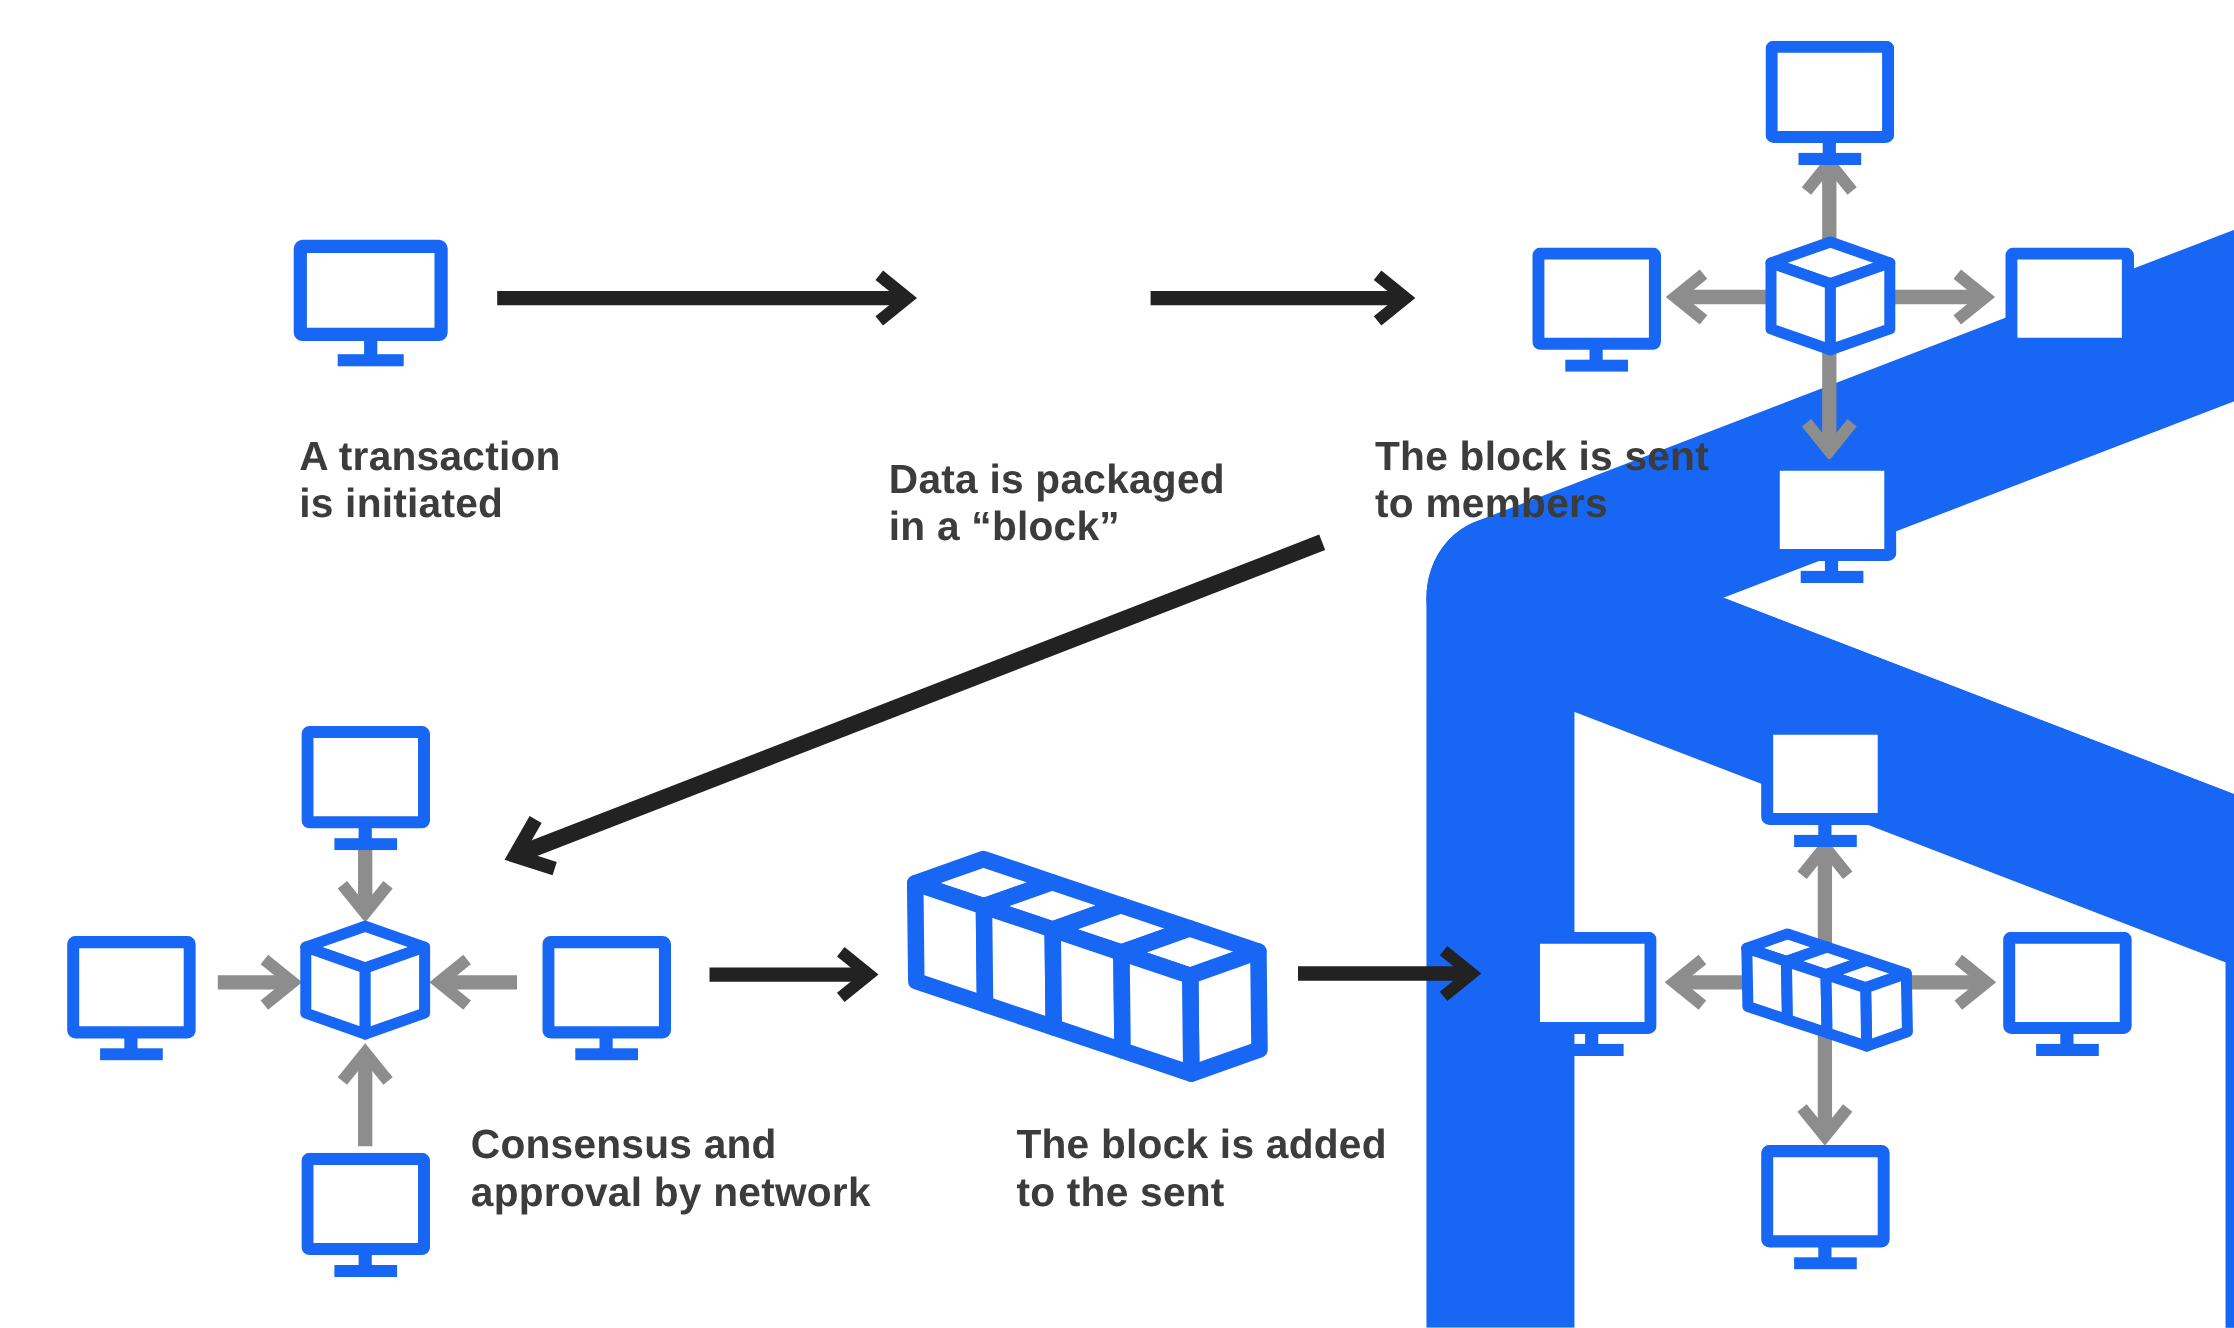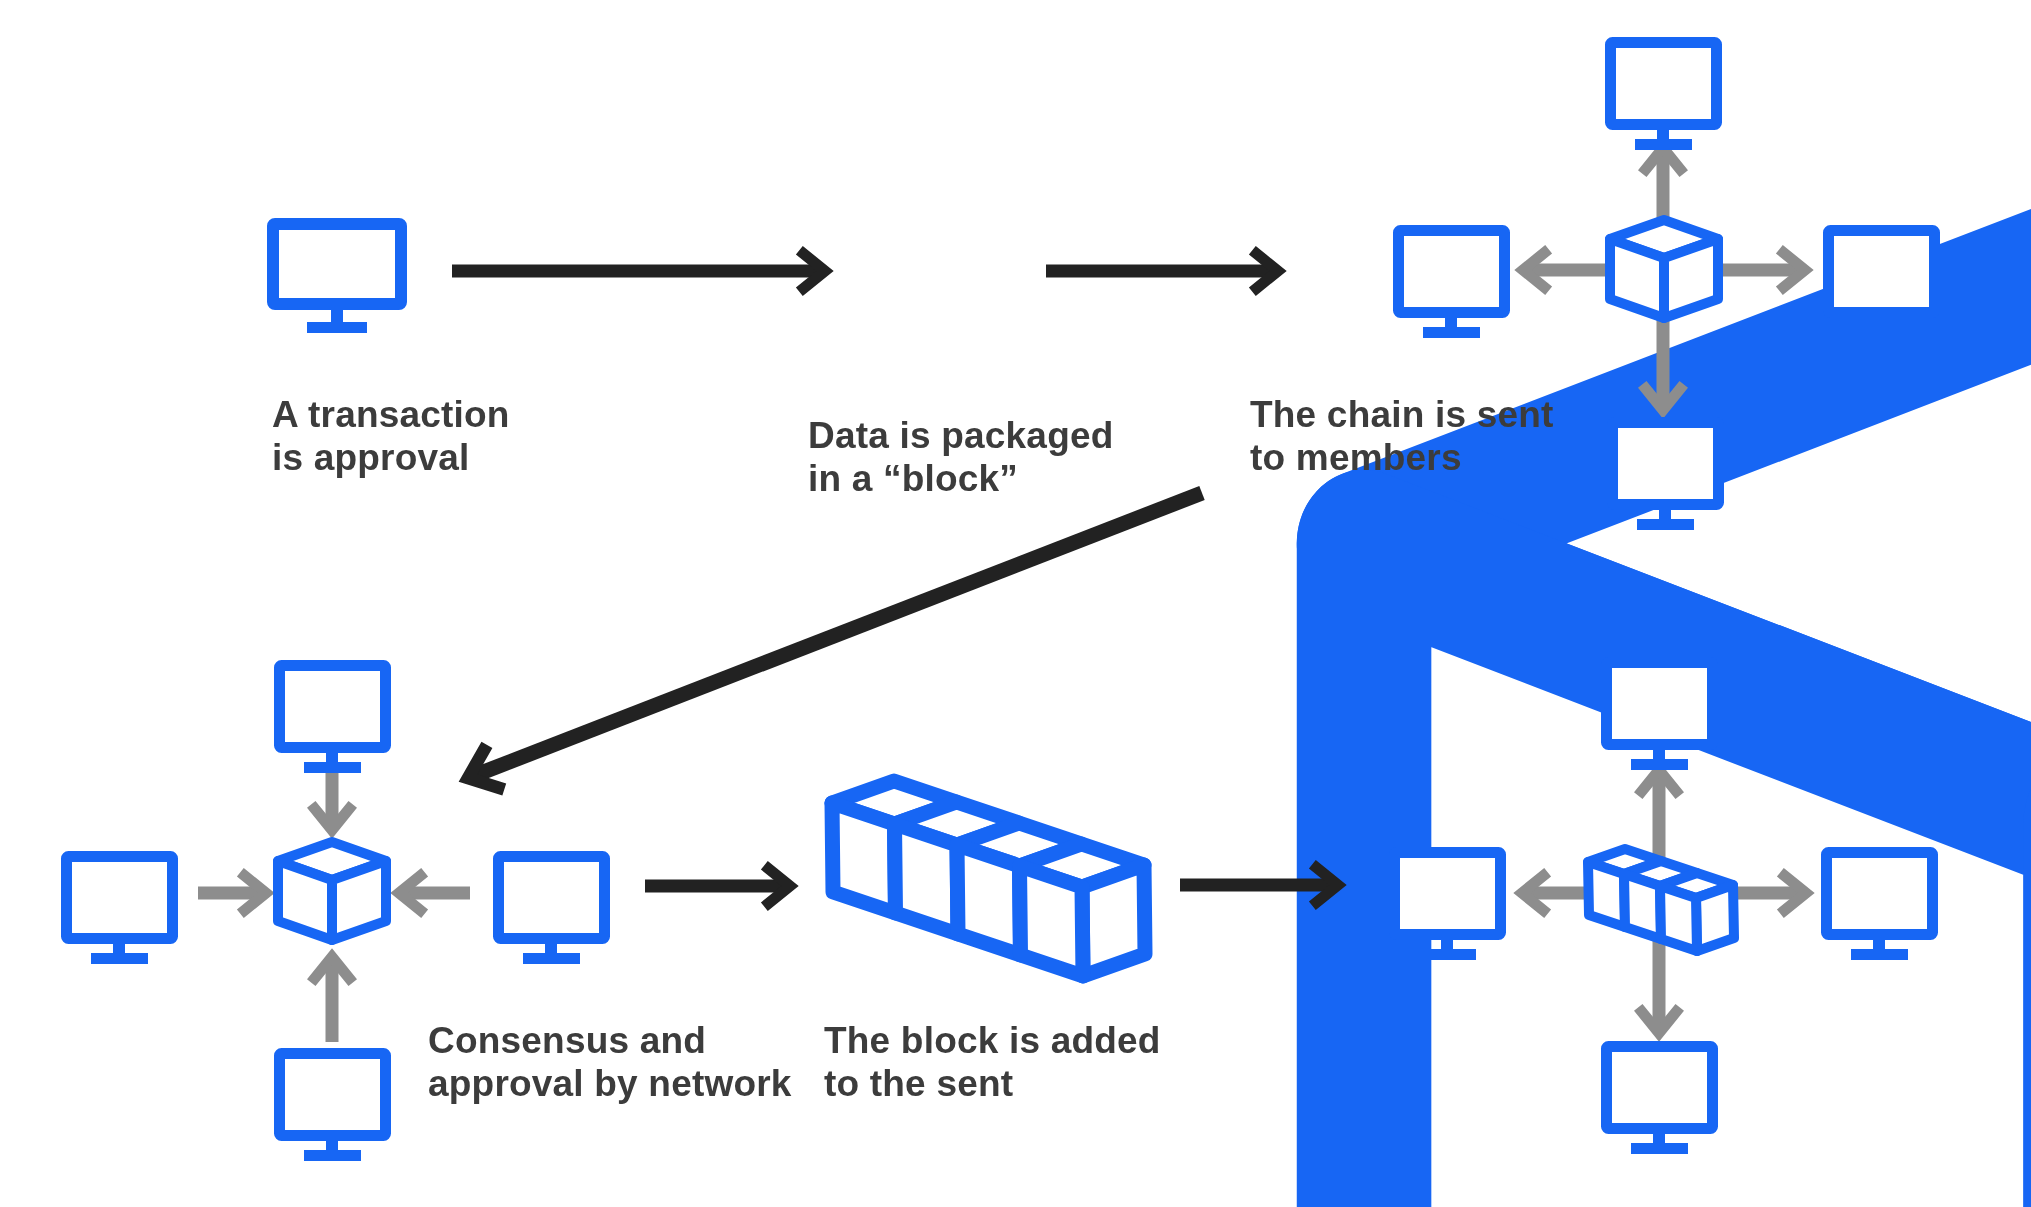--- a/index.html
+++ b/index.html
@@ -122,37 +122,37 @@
       </g>
       <use href="#monitor" x="1601" y="657" width="117" height="113"></use>
       <use href="#monitor" x="1389" y="847" width="117" height="113"></use>
       <use href="#monitor" x="1821" y="847" width="117" height="113"></use>
       <use href="#monitor" x="1601" y="1041" width="117" height="113"></use>
     </g>
   </svg>
 
   <div class="label" style="left:272px; top:393px;">
     <span>A transaction</span>
-    <span>is approval</span>
+    <span>is initiated</span>
   </div>
 
   <div class="label" style="left:808px; top:414px;">
     <span>Data is packaged</span>
     <span>in a “block”</span>
   </div>
 
   <div class="label" style="left:1250px; top:393px;">
-    <span>The chain is sent</span>
+    <span>The block is sent</span>
     <span>to members</span>
   </div>
 
   <div class="label" style="left:428px; top:1019px;">
     <span>Consensus and</span>
     <span>approval by network</span>
   </div>
 
-  <div class="label" style="left:824px; top:1019px;">
+  <div class="label" style="left:924px; top:1019px;">
     <span>The block is added</span>
     <span>to the sent</span>
   </div>
 
 
 </div>
 
 </body></html>

